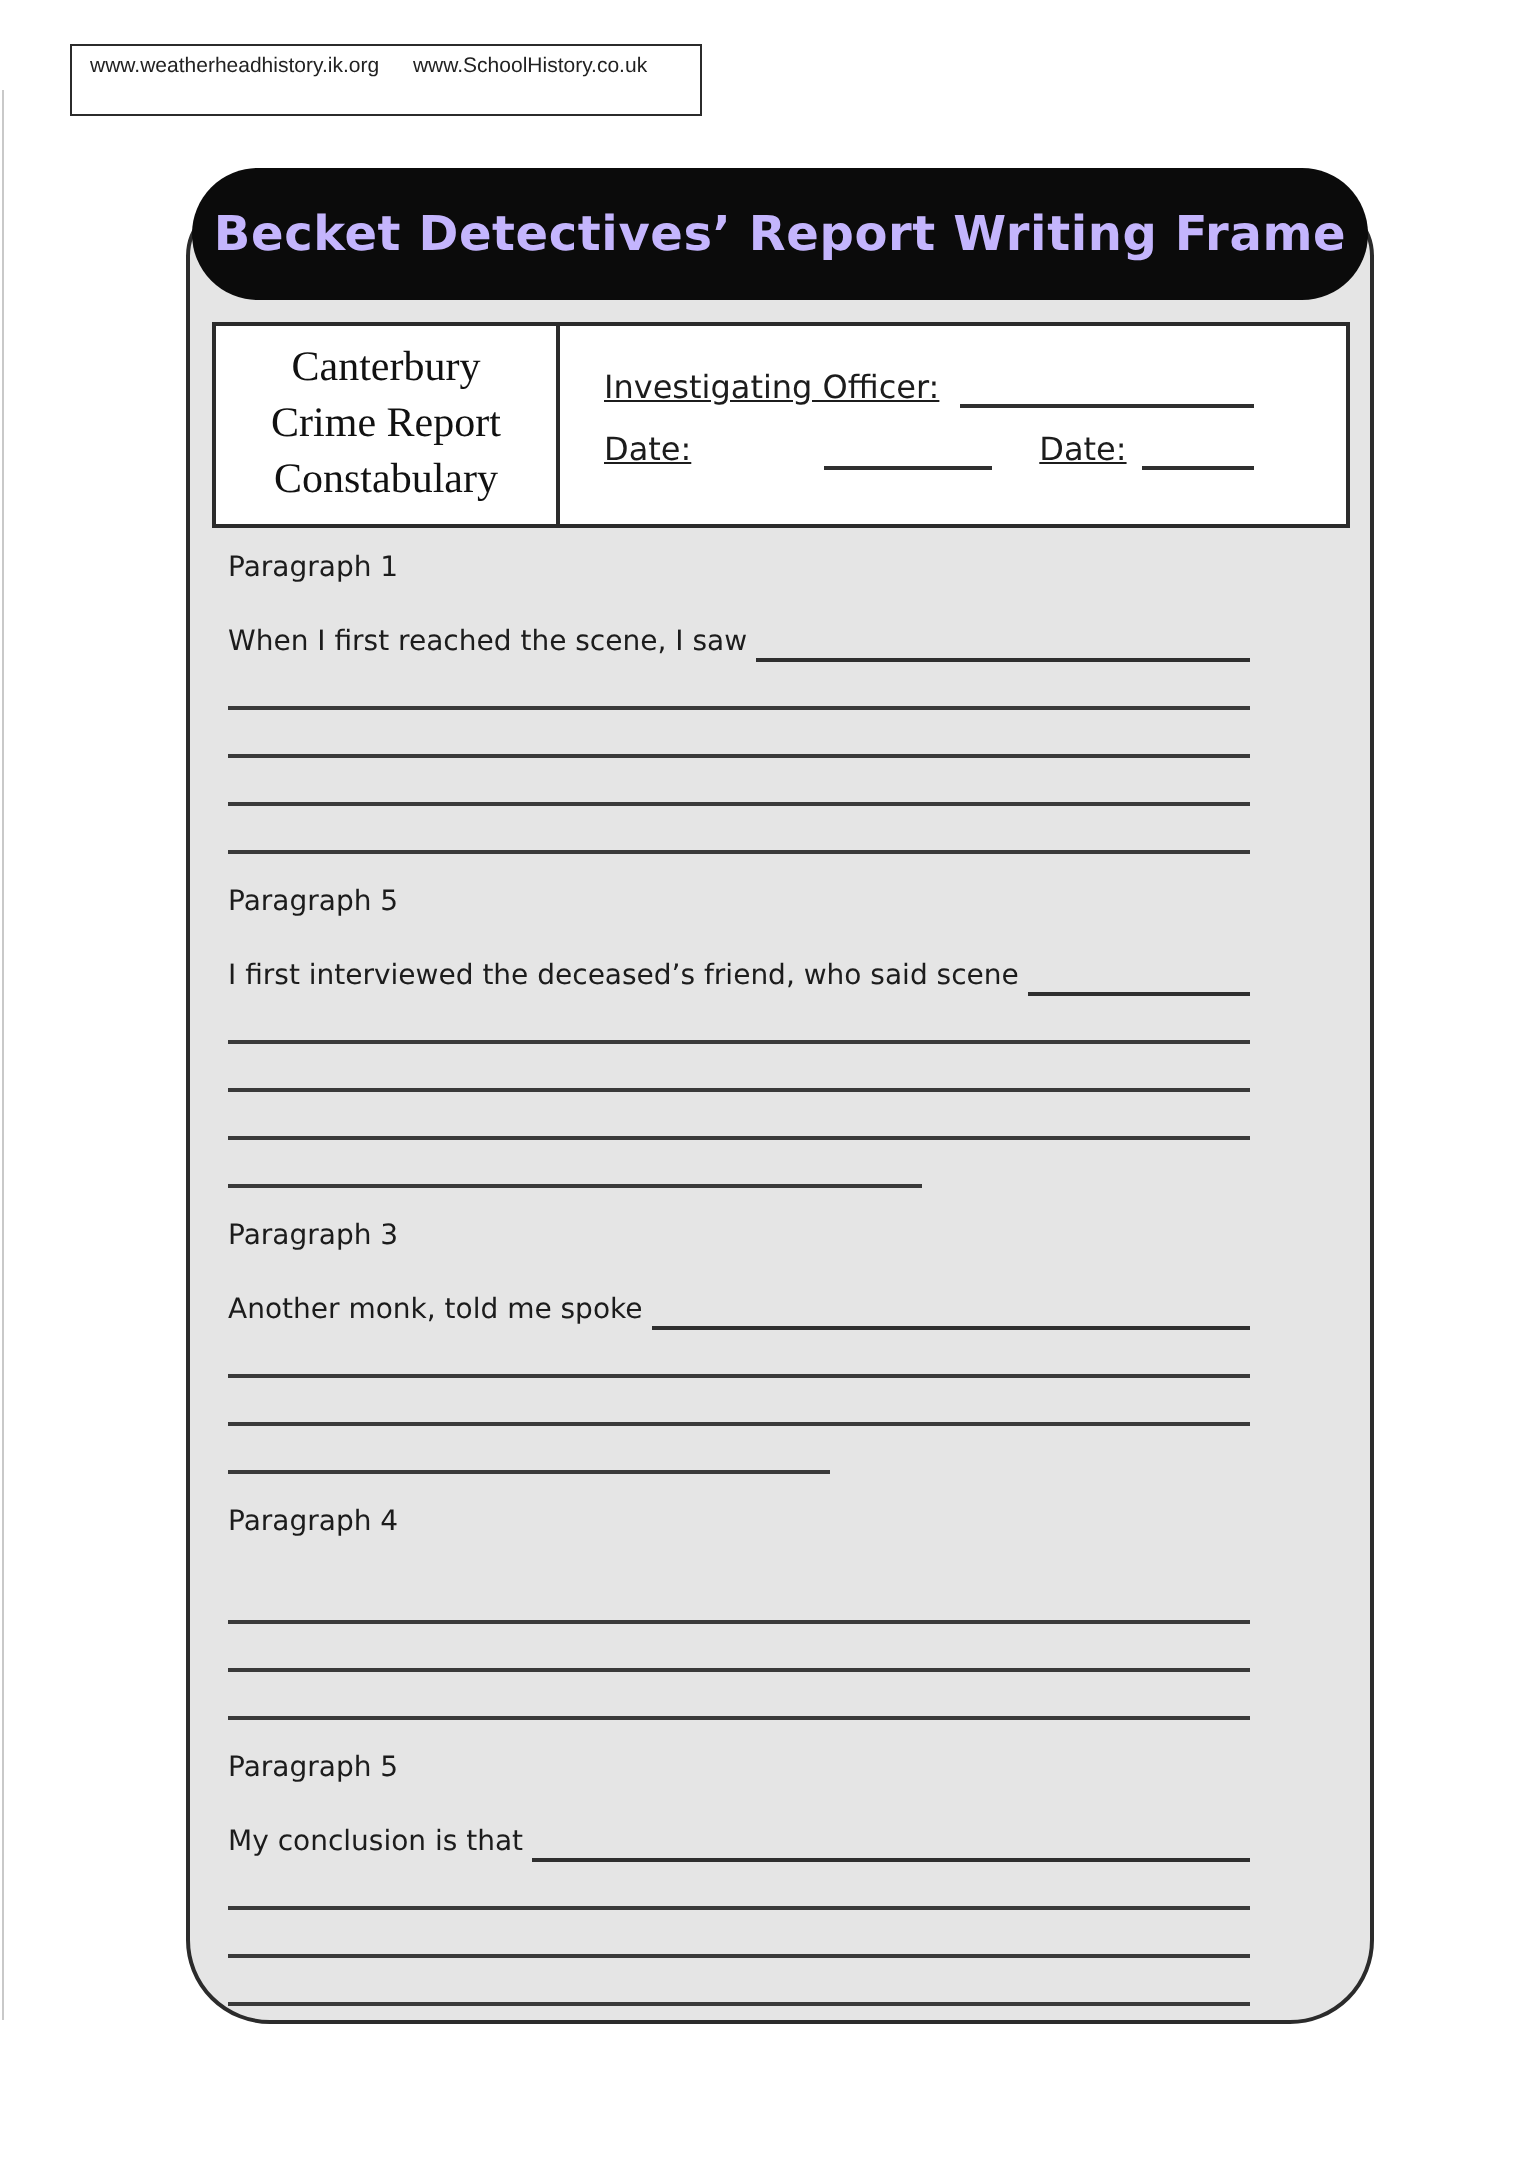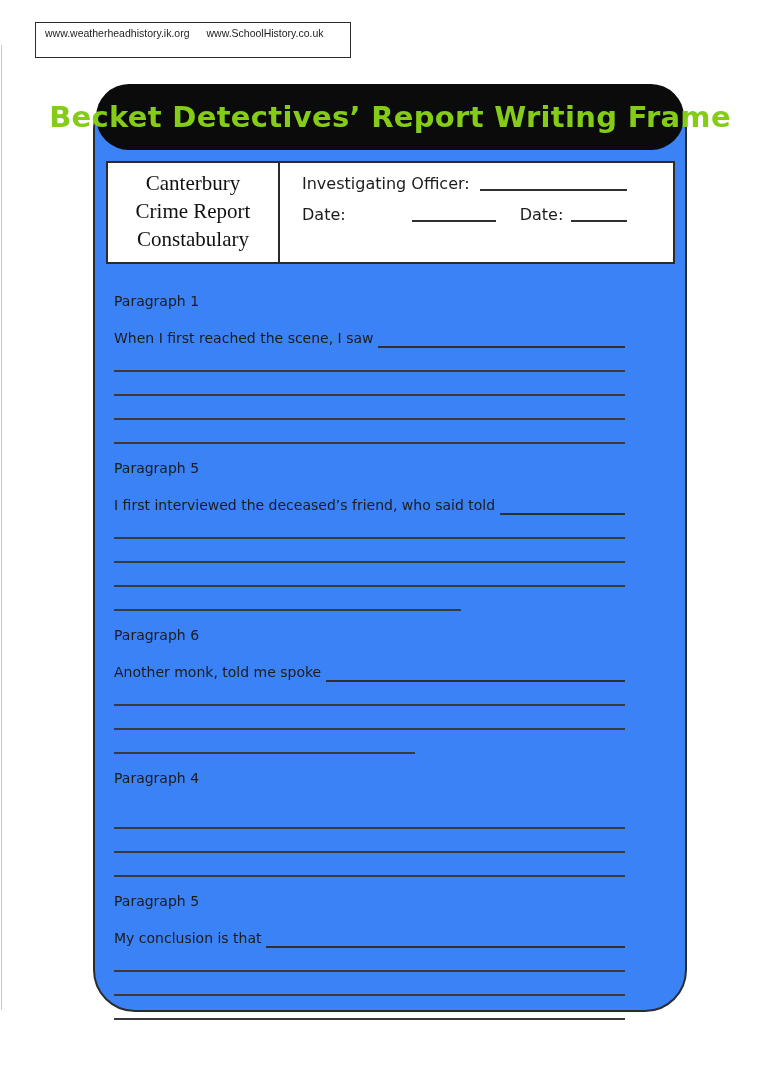--- a/index.html
+++ b/index.html
@@ -17,57 +17,57 @@
     font-family:"Liberation Sans",sans-serif;font-size:10.5px;line-height:14px;
     padding:3px 0 0 9px;color:#222;
   }
   .credit-sites span{display:inline-block;}
   .credit-sites .site2{margin-left:14px;}
 
   
   .frame{
     position:absolute;left:93px;top:100px;width:594px;height:912px;
     border:2px solid #2b2b2b;box-sizing:border-box;
-    border-radius:28px 28px 42px 42px;background:#3b82f6;z-index:1;
+    border-radius:28px 28px 42px 42px;background:#e5e5e5;z-index:1;
   }
 
   
   .banner{
     position:absolute;left:96px;top:84px;width:588px;height:66px;
     background:#0b0b0b;border-radius:33px;z-index:2;
     display:flex;align-items:center;justify-content:center;
   }
   .banner-title{
-    color:#84cc16;font-size:29px;font-weight:bold;letter-spacing:.3px;white-space:nowrap;
+    color:#c4b5fd;font-size:24px;font-weight:bold;letter-spacing:.3px;white-space:nowrap;
   }
 
   
   .report-box{
     position:absolute;left:11px;top:59px;width:569px;height:103px;
     border:2px solid #2b2b2b;box-sizing:border-box;display:flex;background:#fff;
   }
   .rb-left{
     width:172px;border-right:2px solid #2b2b2b;box-sizing:border-box;
     font-family:"Liberation Serif",serif;font-size:21px;line-height:28px;
     text-align:center;padding-top:6px;color:#111;
   }
   .rb-right{flex:1;padding:10px 46px 0 22px;font-size:16px;}
-  .rb-row{display:flex;height:31px;white-space:nowrap;}
+  .rb-row{display:flex;align-items:flex-end;height:31px;white-space:nowrap;text-decoration:underline;}
   .rb-row .lbl{line-height:21px;}
   .blank{display:inline-block;border-bottom:2px solid #2f2f2f;height:16px;}
   .blank.fill{flex:1;min-width:8px;}
   .rb-officer-blank{flex:1;margin-left:10px;min-width:60px;}
   .rb-date-blank{width:84px;margin-left:66px;}
   .rb-crime-lbl{margin-left:24px;}
   .rb-crime-blank{flex:1;margin-left:8px;min-width:40px;}
 
   
   .paragraphs{position:absolute;left:19px;top:162px;width:511px;}
   .paragraph{margin-top:15px;}
-  .paragraph:first-child{margin-top:28px;}
+  .paragraph:first-child{margin-top:11px;}
   .para-label{font-size:14px;line-height:19px;margin-bottom:17px;}
   .para-intro{display:flex;align-items:flex-end;font-size:14px;line-height:20px;}
   .para-intro span.seg-text{white-space:pre;}
   .rule{height:22px;border-bottom:2px solid #3a3a3a;}
 </style>
 </head>
 <body>
 
 <div class="scan-edge"></div>
 
@@ -108,30 +108,30 @@
           <span class="blank fill"></span>
         </div>
         <div class="rule" style="width: 100%;"></div>
         <div class="rule" style="width: 100%;"></div>
         <div class="rule" style="width: 100%;"></div>
         <div class="rule" style="width: 100%;"></div>
       </div>
       <div class="paragraph">
         <div class="para-label">Paragraph 5</div>
         <div class="para-intro">
-          <span class="seg-text">I first interviewed the deceased’s friend, who said told </span>
+          <span class="seg-text">I first interviewed the deceased’s friend, who said scene </span>
           <span class="blank fill"></span>
         </div>
         <div class="rule" style="width: 100%;"></div>
         <div class="rule" style="width: 100%;"></div>
         <div class="rule" style="width: 100%;"></div>
         <div class="rule" style="width: 68%;"></div>
       </div>
       <div class="paragraph">
-        <div class="para-label">Paragraph 6</div>
+        <div class="para-label">Paragraph 3</div>
         <div class="para-intro">
           <span class="seg-text">Another monk, told me spoke </span>
           <span class="blank fill"></span>
         </div>
         <div class="rule" style="width: 100%;"></div>
         <div class="rule" style="width: 100%;"></div>
         <div class="rule" style="width: 59%;"></div>
       </div>
       <div class="paragraph">
         <div class="para-label">Paragraph 4</div>

